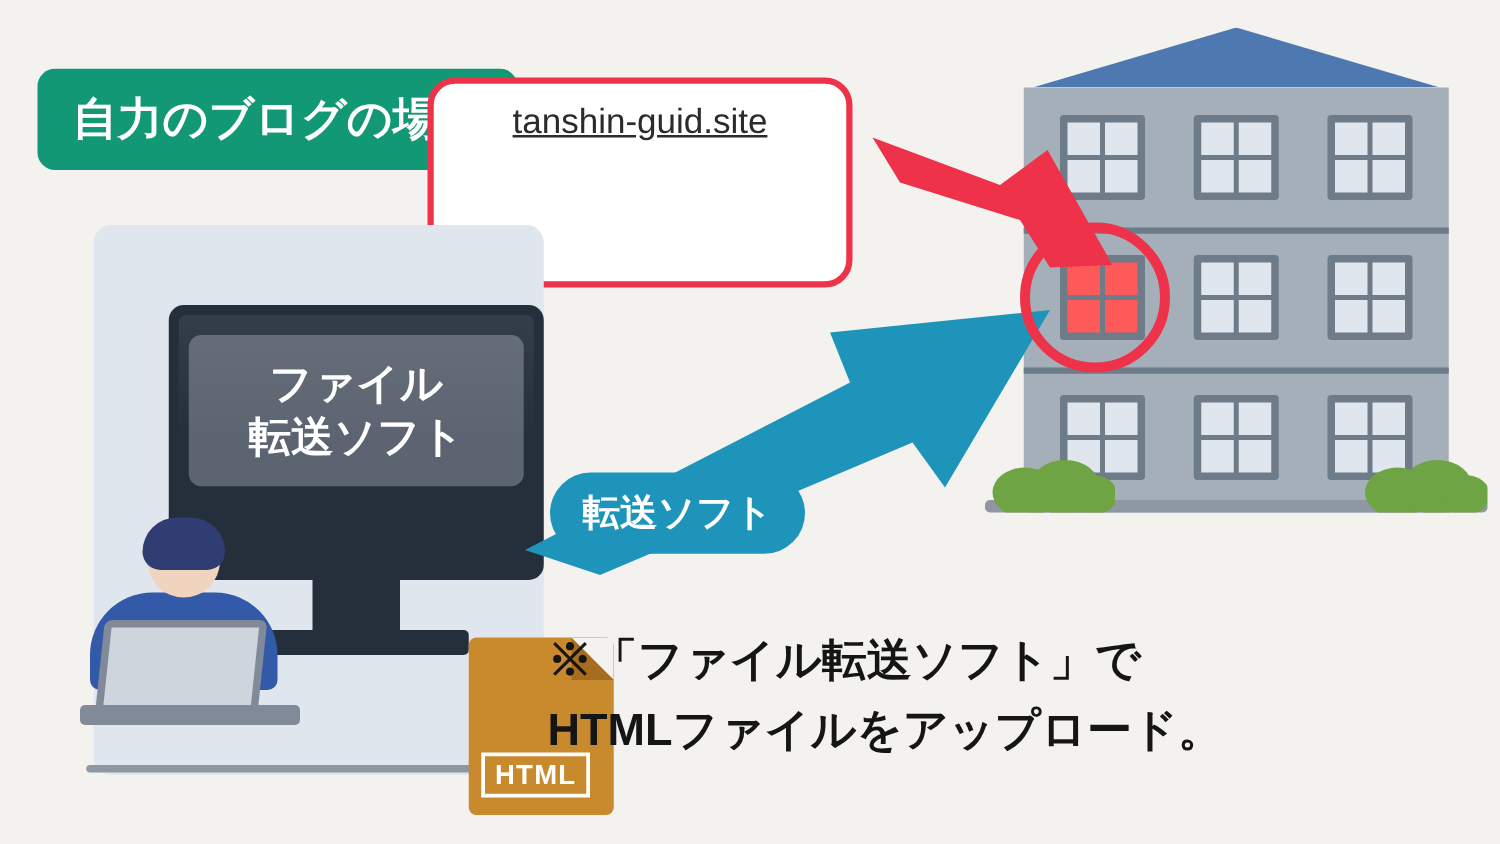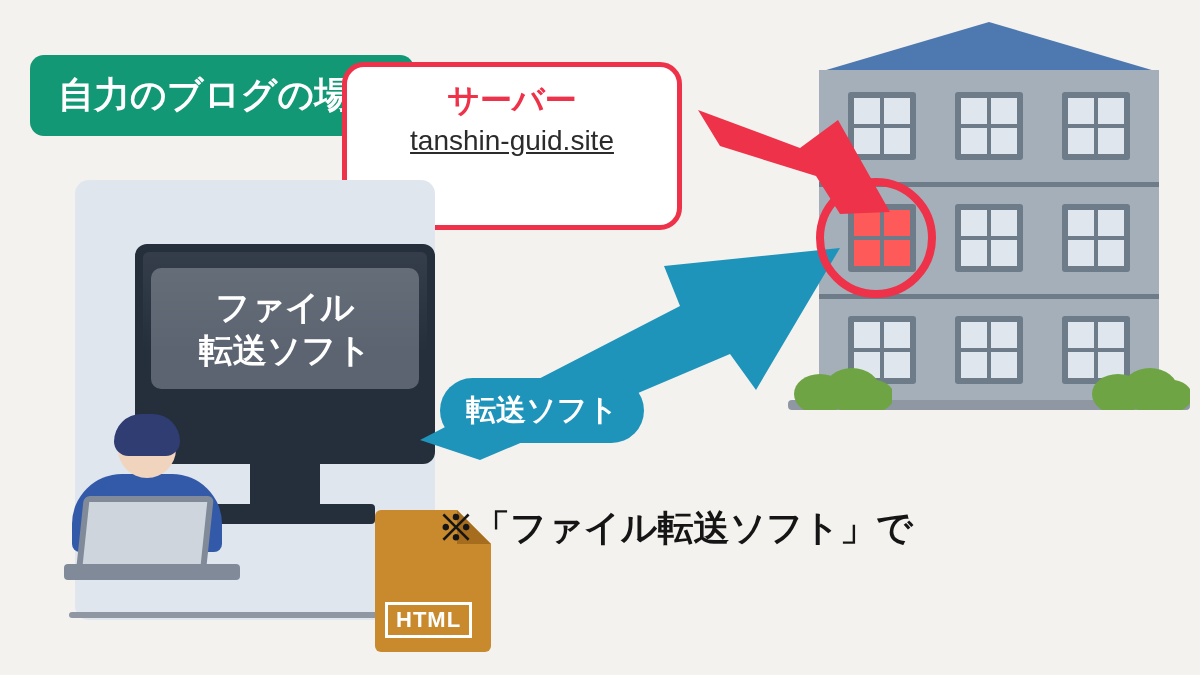--- a/index.html
+++ b/index.html
@@ -134,21 +134,20 @@
     <svg width="100" height="46">
       <ellipse cx="28" cy="30" rx="26" ry="20" fill="#6fa444"></ellipse>
       <ellipse cx="60" cy="26" rx="28" ry="22" fill="#6fa444"></ellipse>
       <ellipse cx="82" cy="32" rx="20" ry="16" fill="#6fa444"></ellipse>
     </svg>
   </div>
 
 <div class="target-circle"></div>
 
 <div class="server-box">
-  <div class="server-title">サーバー</div>
   <div class="server-url">tanshin-guid.site</div>
 </div>
 <svg class="red-arrow" viewBox="0 0 260 180">
   <polygon points="18,30 120,68 158,40 210,132 160,134 136,96 40,66" fill="#ee324a"></polygon>
 </svg>
 
 <div class="computer-area">
   <div class="panel-behind"></div>
   <div class="monitor">
     <div class="screen">
@@ -180,13 +179,14 @@
   </div>
 </div>
 
 <svg class="upload-arrow" viewBox="0 0 420 240">
   <polygon points="0,220 260,86 244,46 420,28 336,170 310,134 60,240" fill="#1f94bb"></polygon>
 </svg>
 <div class="upload-badge">転送ソフト</div>
 
 <div class="caption">
   <span>※「ファイル転送ソフト」で</span><br>
+  <span>HTMLファイルをアップロード。</span>
 </div>
 
 </body></html>

